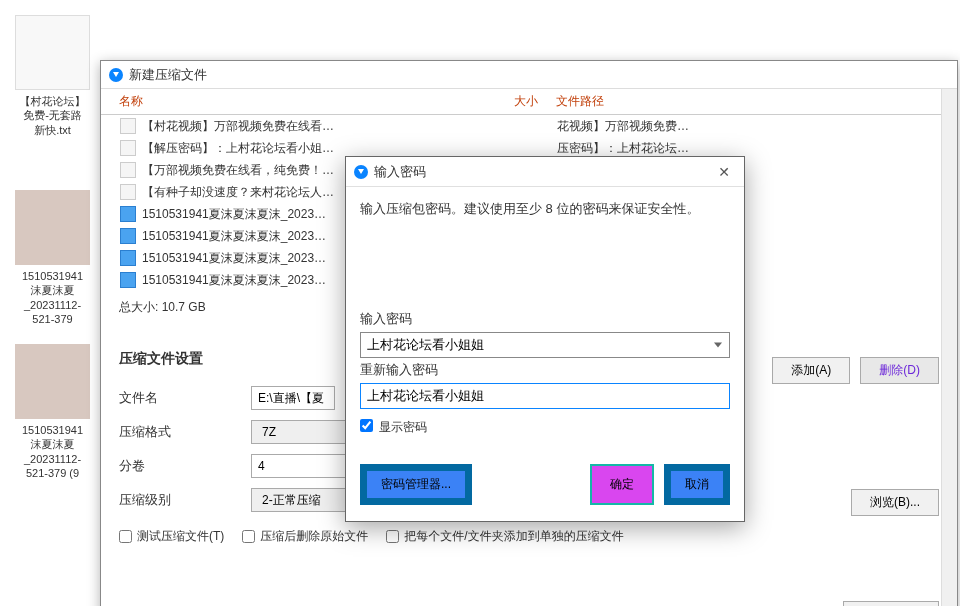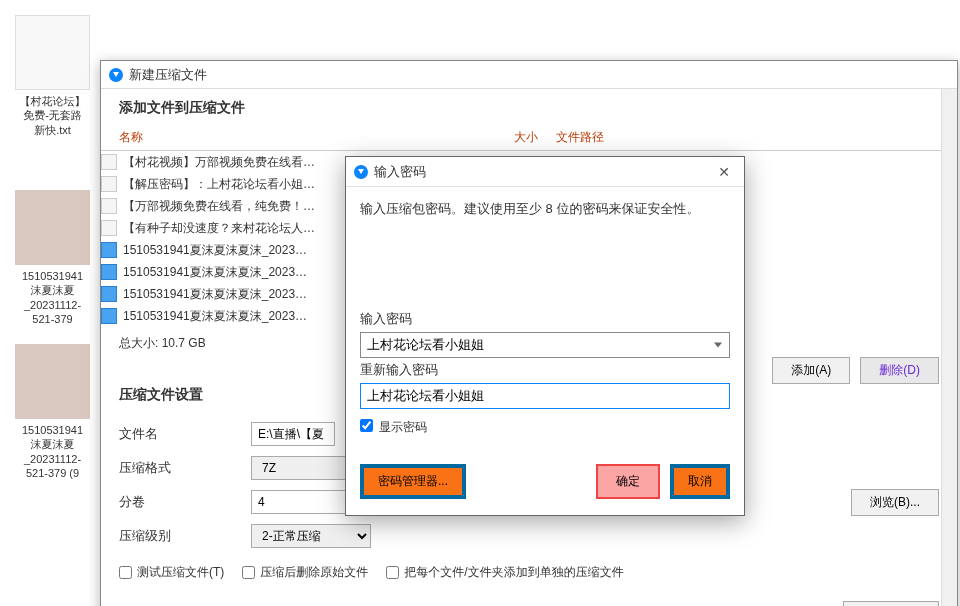--- a/index.html
+++ b/index.html
@@ -13,21 +13,21 @@
 
 .main-win { position: absolute; left: 100px; top: 60px; width: 858px; height: 556px; background: #fff; border: 1px solid #888; box-shadow: 0 3px 12px rgba(0,0,0,.3); display: flex; flex-direction: column; }
 .titlebar { height: 28px; background: #fff; border-bottom: 1px solid #ddd; display: flex; align-items: center; padding: 0 8px; font-size: 13px; }
 .titlebar .bicon { width: 14px; height: 14px; border-radius: 50%; background: #0a84ff; margin-right: 6px; display: flex; align-items: center; justify-content: center; }
 .titlebar .bicon::after { content: ""; width: 0; height: 0; border-left: 3px solid transparent; border-right: 3px solid transparent; border-top: 5px solid #fff; }
 .section-title { font-weight: bold; font-size: 14px; margin: 10px 0 8px 18px; }
 .filelist-head { display: flex; border-bottom: 1px solid #ccc; padding: 4px 18px; font-size: 12px; color: #c2410c; }
 .col-name { flex: 0 0 395px; }
 .col-size { flex: 0 0 42px; }
 .col-path { flex: 1; }
-.filelist-body { max-height: 190px; overflow: hidden; padding: 0 0; }
+.filelist-body { max-height: 190px; overflow: hidden; padding: 0 19px; }
 .row { display: flex; align-items: center; height: 22px; font-size: 12px; }
 .row .ficon { width: 16px; height: 16px; margin-right: 6px; background: #f5f5f5; border: 1px solid #ccc; flex: none; }
 .row .ficon.img { background: #4aa3f0; border-color: #2b7fd0; }
 .row .fname { flex: 0 0 373px; white-space: nowrap; overflow: hidden; text-overflow: ellipsis; }
 .row .fpath { flex: 1; white-space: nowrap; overflow: hidden; text-overflow: ellipsis; padding-left: 42px; }
 .total { padding: 8px 18px 4px; font-size: 12px; }
 .btnrow { position: absolute; right: 18px; top: 296px; display: flex; gap: 10px; }
 .wbtn { border: 1px solid #aaa; background: #f1f1f1; padding: 4px 18px; font-size: 12px; cursor: pointer; }
 .wbtn.disabled { color: #6d28d9; background: #e8e8e8; }
 
@@ -53,22 +53,22 @@
 .modal .hint { margin-bottom: 90px; line-height: 1.6; }
 .modal .field-label { margin: 8px 0 4px; }
 .modal .combo { width: 100%; height: 26px; border: 1px solid #888; padding: 2px 24px 2px 6px; font-size: 13px; background: #fff; position: relative; }
 .combo-wrap { position: relative; }
 .combo-wrap::after { content: ""; position: absolute; right: 8px; top: 50%; width: 0; height: 0; border-left: 4px solid transparent; border-right: 4px solid transparent; border-top: 5px solid #666; transform: translateY(-50%); }
 .modal .pwd { width: 100%; height: 26px; border: 1px solid #0a84ff; padding: 2px 6px; font-size: 13px; outline: none; }
 .modal .chk { margin-top: 10px; display: flex; align-items: flex-start; gap: 6px; font-size: 12px; }
 .modal .chk input { width: 13px; height: 13px; }
 .modal .mfoot { display: flex; gap: 10px; justify-content: flex-start; padding: 14px 14px 16px; }
 .modal .mfoot .spacer { flex: 1; }
-.mbtn { border: 4px solid #0369a1; background: #f97316; padding: 5px 14px; font-size: 12px; cursor: pointer; }
-.mbtn.primary { border: 2px solid #ef4444; background: #fca5a5; padding: 4px 18px; }
+.mbtn { border: 7px solid #0369a1; background: #3b82f6; padding: 5px 14px; font-size: 12px; cursor: pointer; }
+.mbtn.primary { border: 2px solid #14b8a6; background: #d946ef; padding: 4px 18px; }
 
 .scrollbar-v { position: absolute; right: 0; top: 28px; width: 16px; bottom: 0; background: #f0f0f0; border-left: 1px solid #ddd; }
 </style>
 </head>
 <body>
 
 <div class="desktop"></div>
 
 <div class="desktop-side">
   <div style="position:absolute; top:-175px; left:0; width:85px;">
@@ -93,21 +93,20 @@
   </div>
 </div>
 
 <div class="main-win">
   <div class="titlebar">
     <span class="bicon"></span>
     <span>新建压缩文件</span>
   </div>
   <div class="scrollbar-v"></div>
 
-  <div class="section-title">添加文件到压缩文件</div>
   <div class="filelist-head">
     <div class="col-name">名称</div>
     <div class="col-size">大小</div>
     <div class="col-path">文件路径</div>
   </div>
   <div class="filelist-body" id="filelist">
       <div class="row">
         <span class="ficon"></span>
         <span class="fname">【村花视频】万部视频免费在线看…</span>
         <span class="fpath">花视频】万部视频免费…</span>

